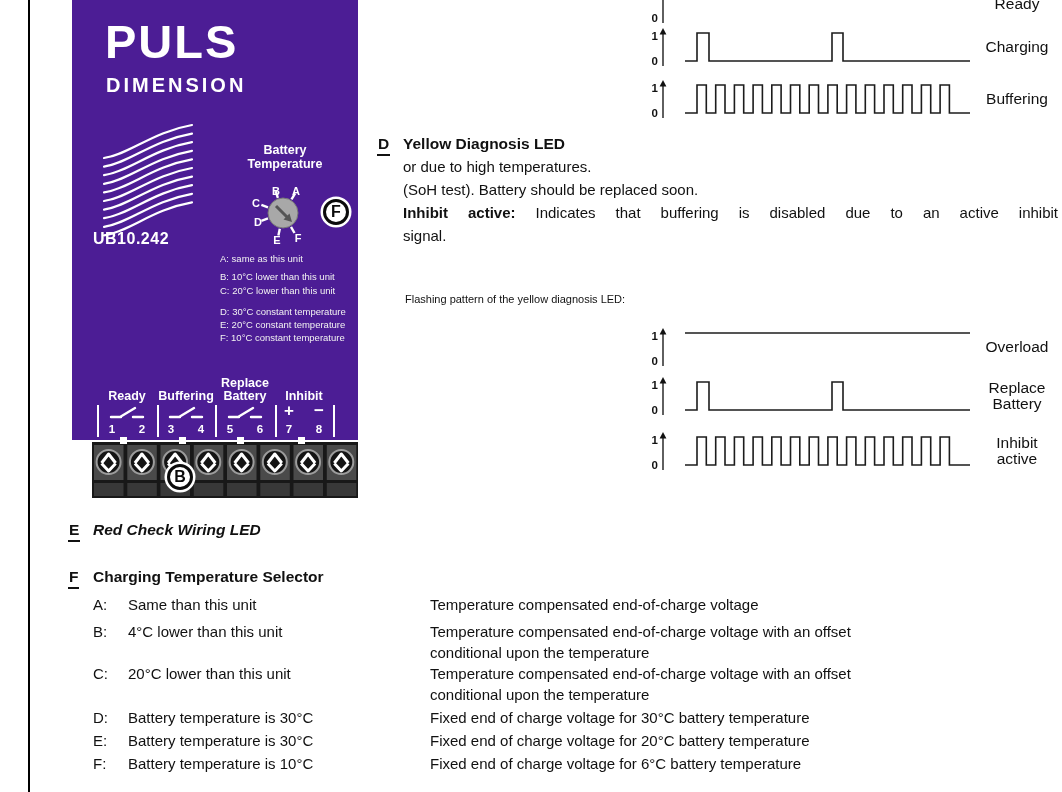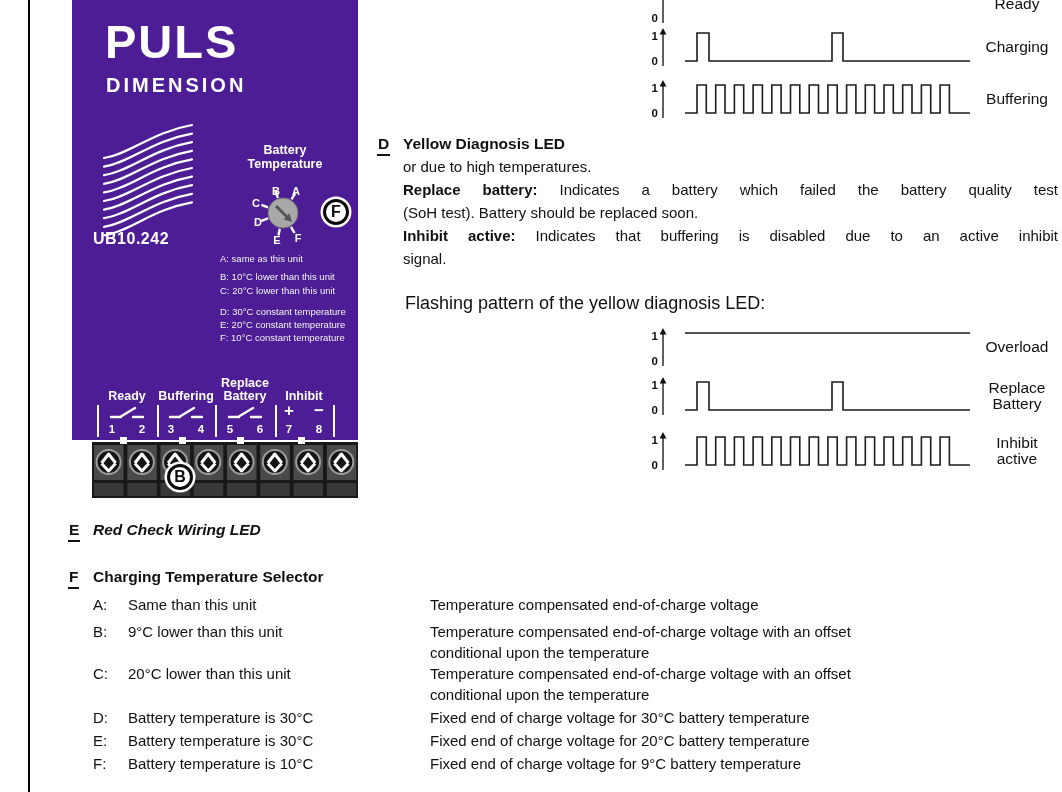--- a/index.html
+++ b/index.html
@@ -42,21 +42,21 @@
               align-items:center;justify-content:center;text-align:center;
               font-size:15.5px;line-height:16px;white-space:pre-line;}
 
   
   .sec{position:absolute;font-size:15.5px;font-weight:bold;line-height:20px;}
   .sec-letter{position:absolute;left:0;top:0;border-bottom:2px solid #111;padding:0 1px 0 1px;}
   .sec-title{position:absolute;white-space:nowrap;}
   .d-body{position:absolute;left:403px;top:155px;width:655px;font-size:15px;line-height:23px;}
   .jline{text-align:justify;text-align-last:justify;}
   .jline.jlast{text-align-last:left;}
-  .flash-note{position:absolute;left:405px;top:293px;font-size:18px;}
+  .flash-note{position:absolute;left:405px;top:293px;font-size:11px;}
   .e-body{position:absolute;left:93px;top:542px;font-size:15px;letter-spacing:.4px;white-space:nowrap;}
   .f-row{position:absolute;left:0;width:1062px;font-size:15px;line-height:21px;}
   .f-key{position:absolute;left:93px;}
   .f-setting{position:absolute;left:128px;white-space:nowrap;}
   .f-desc{position:absolute;left:430px;white-space:pre-line;width:620px;}
 </style>
 </head>
 <body>
 
 <div class="page">
@@ -233,21 +233,20 @@
         <span class="wave-label">Buffering</span>
       </div>
     </div>
 
   <div class="sec" style="left:377px;top:134px;">
     <span class="sec-letter">D</span>
     <span class="sec-title" style="left:26px;">Yellow Diagnosis LED</span>
   </div>
   <div class="d-body" id="d-paras">
       <div class="jline jlast">or due to high temperatures.</div>
-      <div class="jline"><b>Replace battery:</b> Indicates a battery which failed the battery quality test</div>
       <div class="jline jlast">(SoH test). Battery should be replaced soon.</div>
       <div class="jline"><b>Inhibit active:</b> Indicates that buffering is disabled due to an active inhibit</div>
       <div class="jline jlast">signal.</div>
     </div>
   <div class="flash-note">Flashing pattern of the yellow diagnosis LED:</div>
 
   <div id="diag-waves">
       <div class="wave-row" style="top: 325px;">
         <svg width="422" height="58" viewBox="0 0 422 58">
       <text x="18" y="15" class="axis-num">1</text>
@@ -292,21 +291,21 @@
     <span class="sec-title" style="left:25px;">Charging Temperature Selector</span>
   </div>
   <div id="f-rows">
       <div class="f-row" style="top: 594px;">
         <div class="f-key">A:</div>
         <div class="f-setting">Same than this unit</div>
         <div class="f-desc">Temperature compensated end-of-charge voltage</div>
       </div>
       <div class="f-row" style="top: 621px;">
         <div class="f-key">B:</div>
-        <div class="f-setting">9°C lower than this unit</div>
+        <div class="f-setting">4°C lower than this unit</div>
         <div class="f-desc">Temperature compensated end-of-charge voltage with an offset
 conditional upon the temperature</div>
       </div>
       <div class="f-row" style="top: 663px;">
         <div class="f-key">C:</div>
         <div class="f-setting">20°C lower than this unit</div>
         <div class="f-desc">Temperature compensated end-of-charge voltage with an offset
 conditional upon the temperature</div>
       </div>
       <div class="f-row" style="top: 707px;">
@@ -315,16 +314,16 @@
         <div class="f-desc">Fixed end of charge voltage for 30°C battery temperature</div>
       </div>
       <div class="f-row" style="top: 730px;">
         <div class="f-key">E:</div>
         <div class="f-setting">Battery temperature is 30°C</div>
         <div class="f-desc">Fixed end of charge voltage for 20°C battery temperature</div>
       </div>
       <div class="f-row" style="top: 753px;">
         <div class="f-key">F:</div>
         <div class="f-setting">Battery temperature is 10°C</div>
-        <div class="f-desc">Fixed end of charge voltage for 9°C battery temperature</div>
+        <div class="f-desc">Fixed end of charge voltage for 6°C battery temperature</div>
       </div>
     </div>
 </div>
 
 </body></html>

